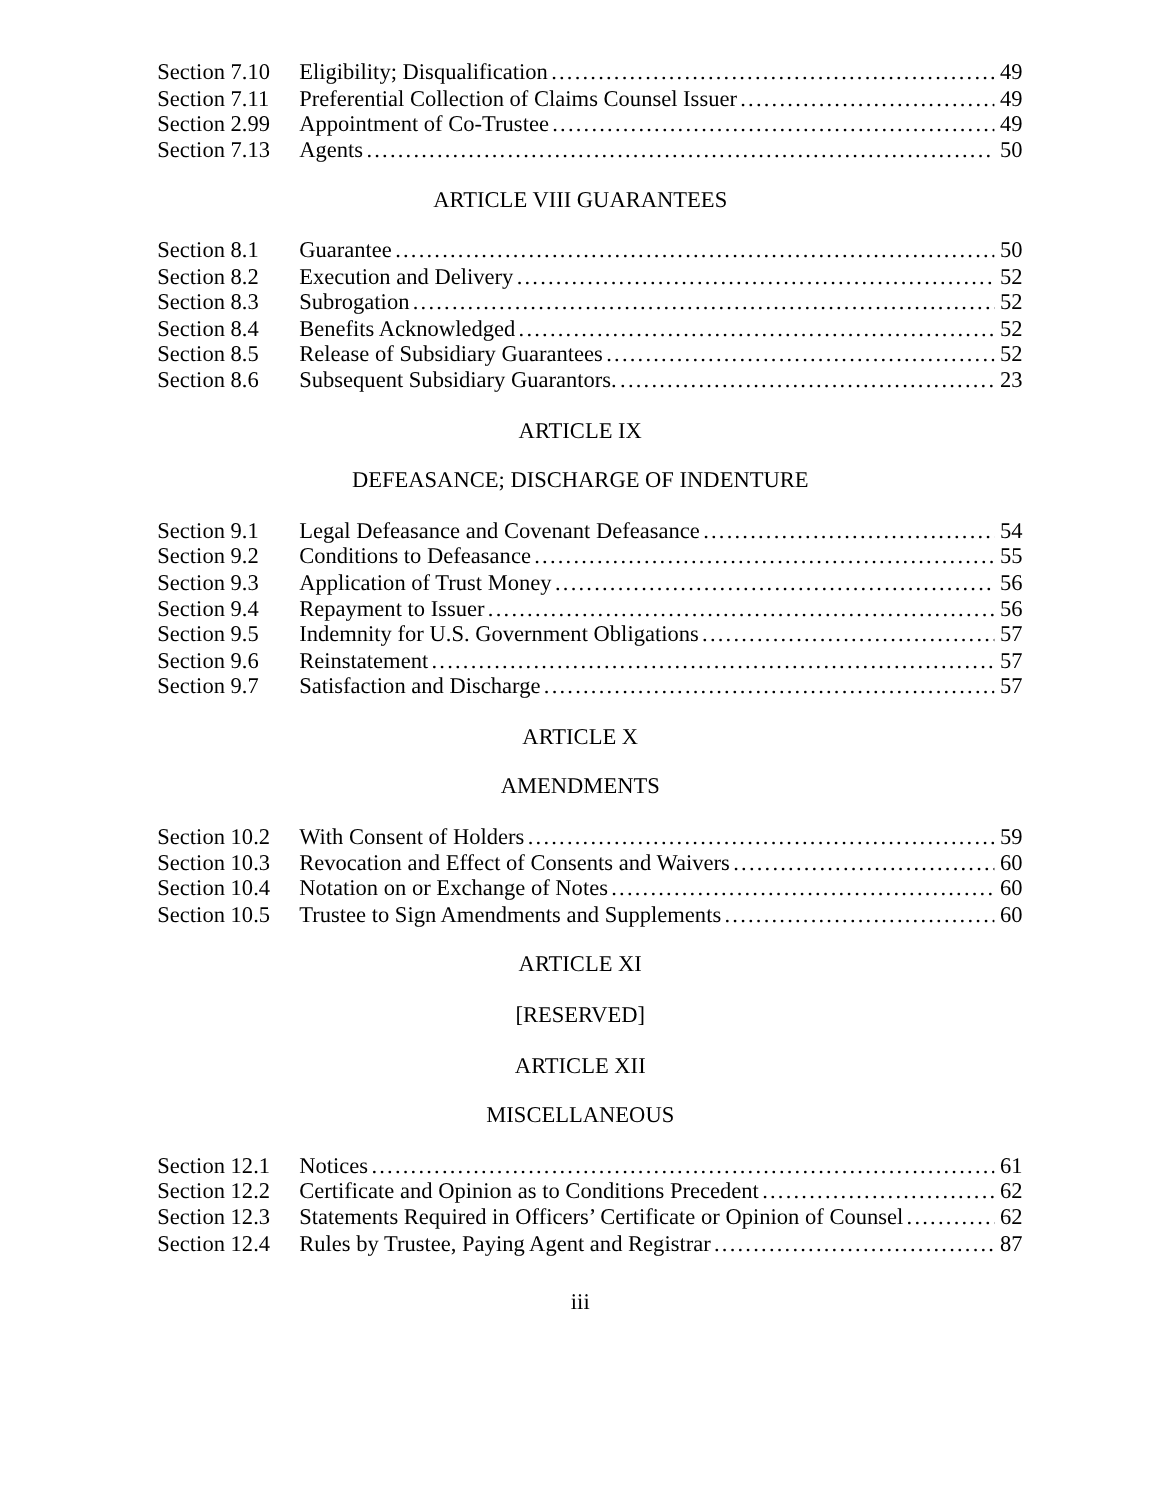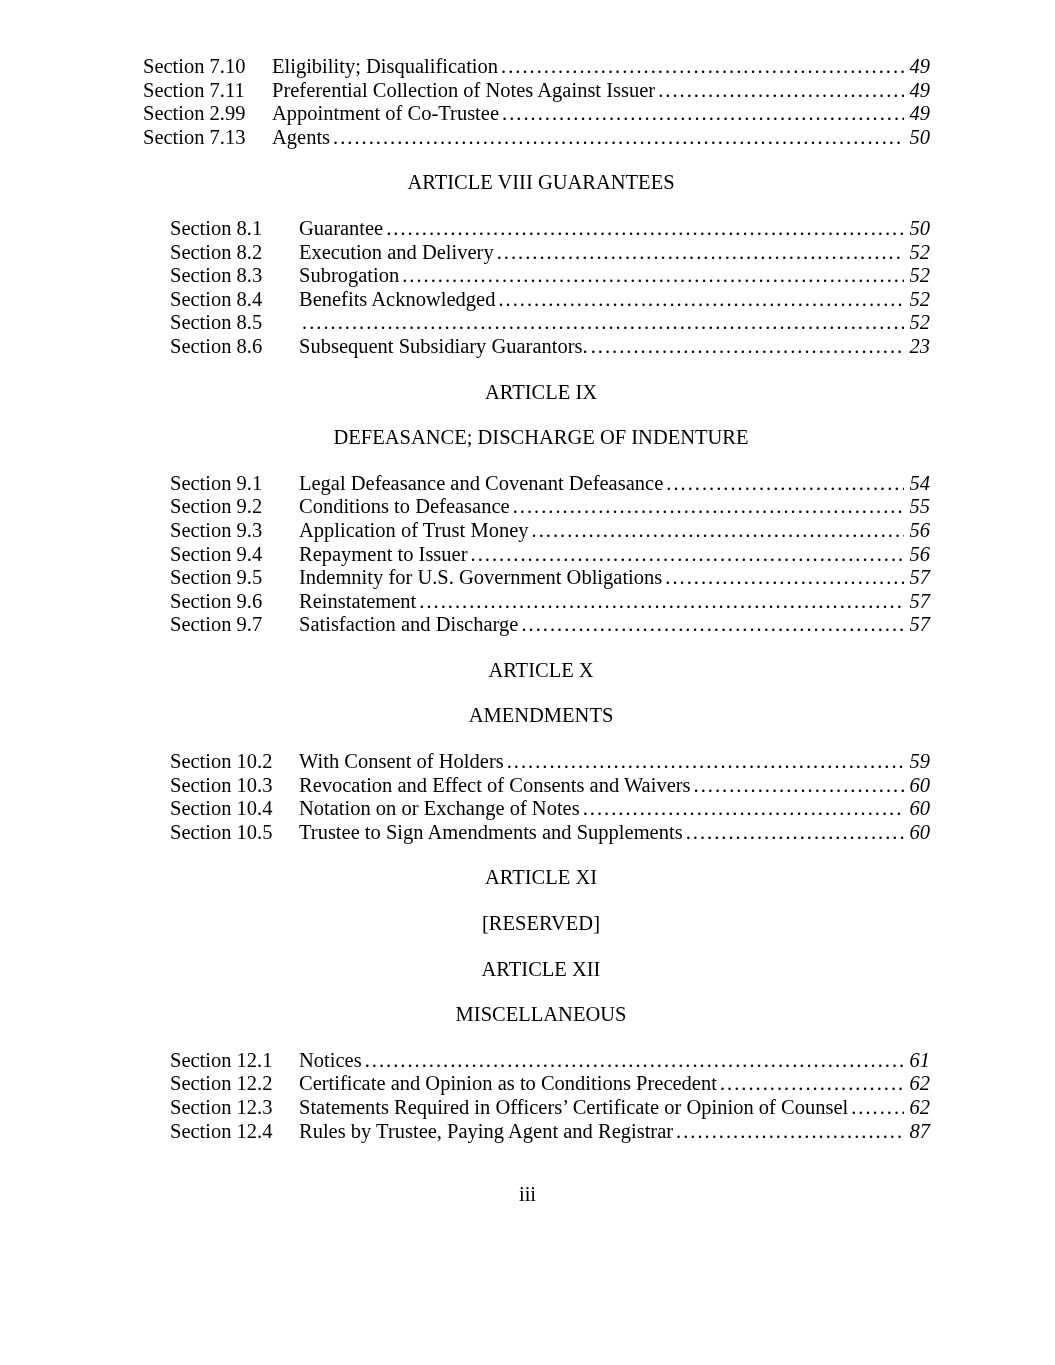--- a/index.html
+++ b/index.html
@@ -15,21 +15,20 @@
     font-size: 20.5px;
     line-height: 23.6px;
     position: relative;
     overflow: hidden;
   }
   .toc {
     padding-top: 55px;
   }
   .toc > * + * {
     margin-top: 22px;
-    margin-left: 27px;
   }
   .toc-heading {
     text-align: center;
     white-space: nowrap;
   }
   .row-group {
     
   }
   .toc-row {
     display: flex;
@@ -54,44 +53,43 @@
     padding-left: 3px;
   }
   .toc-dots::after {
     content: "......................................................................................................................................................................................................";
     letter-spacing: 2px;
   }
   .toc-page {
     flex: 0 0 auto;
     padding-left: 5px;
     min-width: 21px;
-    text-align: right;
-    white-space: nowrap;
-    font-style: italic;
+    text-align: left;
+    white-space: nowrap;
   }
   .page-footer {
-    margin-top: 40px;
+    margin-top: 30px;
     text-align: center;
   }
 </style>
 </head>
 <body>
 
 <div class="toc">
     <div class="row-group">
   <div class="toc-row">
     <span class="toc-num">Section 7.10</span>
     <span class="toc-title">Eligibility; Disqualification</span>
     <span class="toc-dots"></span>
     <span class="toc-page">49</span>
   </div>
 
   <div class="toc-row">
     <span class="toc-num">Section 7.11</span>
-    <span class="toc-title">Preferential Collection of Notes Against Issuer</span>
+    <span class="toc-title">Preferential Collection of Claims Counsel Issuer</span>
     <span class="toc-dots"></span>
     <span class="toc-page">49</span>
   </div>
 
   <div class="toc-row">
     <span class="toc-num">Section 2.99</span>
     <span class="toc-title">Appointment of Co-Trustee</span>
     <span class="toc-dots"></span>
     <span class="toc-page">49</span>
   </div>
@@ -128,20 +126,21 @@
 
   <div class="toc-row">
     <span class="toc-num">Section 8.4</span>
     <span class="toc-title">Benefits Acknowledged</span>
     <span class="toc-dots"></span>
     <span class="toc-page">52</span>
   </div>
 
   <div class="toc-row">
     <span class="toc-num">Section 8.5</span>
+    <span class="toc-title">Release of Subsidiary Guarantees</span>
     <span class="toc-dots"></span>
     <span class="toc-page">52</span>
   </div>
 
   <div class="toc-row">
     <span class="toc-num">Section 8.6</span>
     <span class="toc-title">Subsequent Subsidiary Guarantors.</span>
     <span class="toc-dots"></span>
     <span class="toc-page">23</span>
   </div>

